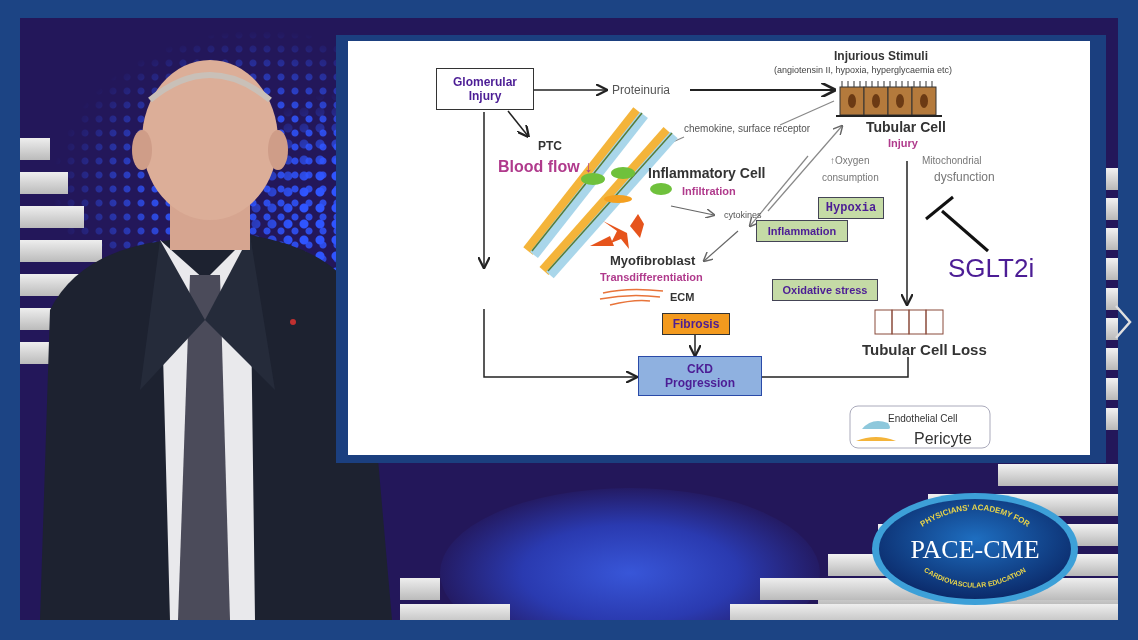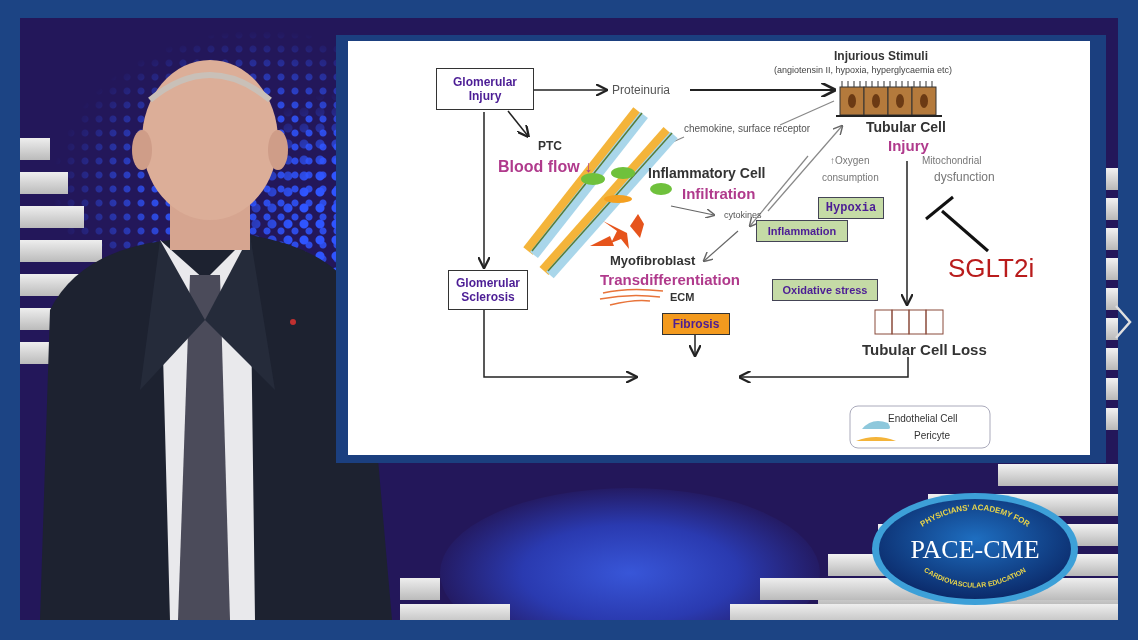--- a/index.html
+++ b/index.html
@@ -19,21 +19,21 @@
   .stripes-right { position:absolute; right:0; top:150px; width:300px; height:460px; }
   .stripes-right div { position:absolute; right:0; height:22px; background:linear-gradient(#f2f2f2,#b8b8b8); }
   .stripes-bottom { position:absolute; left:380px; top:560px; width:720px; height:50px; }
   .slide-border { position:absolute; left:336px; top:35px; width:770px; height:428px; background:#1b3f7f; }
   .slide { position:absolute; left:348px; top:41px; width:742px; height:414px; background:#ffffff; }
   .speaker { position:absolute; left:20px; top:60px; width:380px; height:560px; }
   .logo { position:absolute; left:870px; top:490px; width:210px; height:118px; }
   .nav-next { position:absolute; left:1108px; top:300px; width:26px; height:44px; cursor:pointer; }
   .box { position:absolute; border:1.5px solid #333; background:#fff; font-weight:bold; font-size:12px; color:#4c1d95; text-align:center; line-height:14px; display:flex; align-items:center; justify-content:center; }
   .green { background:#c5dba6; border:1.5px solid #445; }
-  .label { position:absolute; font-size:15px; color:#333; white-space:nowrap; }
+  .label { position:absolute; font-size:11px; color:#333; white-space:nowrap; }
   .bold { font-weight:bold; }
   .magenta { color:#b03a8c; font-weight:bold; }
   .gray { color:#777; }
   svg.arrows { position:absolute; left:0; top:0; }
 </style>
 </head>
 <body>
 
 <div class="frame">
   <div class="stage">
@@ -187,33 +187,33 @@
     <div class="label" style="left:376px;top:169px;font-size:9px;color:#555">cytokines</div>
     <div class="box green" style="left:470px;top:156px;width:64px;height:20px;font-family:Liberation Mono, monospace;">
         <span>Hypoxia</span>
       </div>
     <div class="box green" style="left:408px;top:179px;width:90px;height:20px;font-size:11px">
         <span>Inflammation</span>
       </div>
     <div class="box green" style="left:424px;top:238px;width:104px;height:20px;font-size:11px">
         <span>Oxidative stress</span>
       </div>
-    <div class="label" style="left:600px;top:212px;font-size:26px;color:#b91c1c">SGLT2i</div>
+    <div class="label" style="left:600px;top:212px;font-size:26px;color:#4c1d95">SGLT2i</div>
     <div class="label bold" style="left:262px;top:212px;font-size:13px">Myofibroblast</div>
     <div class="label magenta" style="left:252px;top:230px">Transdifferentiation</div>
     <div class="label bold" style="left:322px;top:250px;font-size:11px;color:#333">ECM</div>
     <div class="box" style="left:314px;top:272px;width:66px;height:20px;background:#f39a1e;">
         <span>Fibrosis</span>
       </div>
-    <div class="box" style="left:100px;top:229px;width:78px;height:38px;">
-        <span style="width:70px">Glomerular Sclerosis</span>
+    <div class="box" style="left:290px;top:315px;width:122px;height:38px;background:#8fb1e0;border-color:#2a4aa8;">
+        <span style="width:90px">CKD Progression</span>
       </div>
     <div class="label bold" style="left:514px;top:300px;font-size:15px">Tubular Cell Loss</div>
     <div class="label" style="left:540px;top:372px;font-size:10px">Endothelial Cell</div>
-    <div class="label" style="left:566px;top:389px;font-size:10px">Pericyte</div>
+    <div class="label" style="left:566px;top:389px;font-size:16px">Pericyte</div>
   </div>
 
   <svg class="logo" viewBox="0 0 210 118">
     <defs>
       <radialGradient id="lg" cx="50%" cy="40%" r="60%">
         <stop offset="0" stop-color="#1e6ec0"></stop>
           <stop offset="1" stop-color="#0b2a6a"></stop>
       </radialGradient>
     </defs>
     <ellipse cx="105" cy="59" rx="103" ry="56" fill="#3da0d8"></ellipse>

